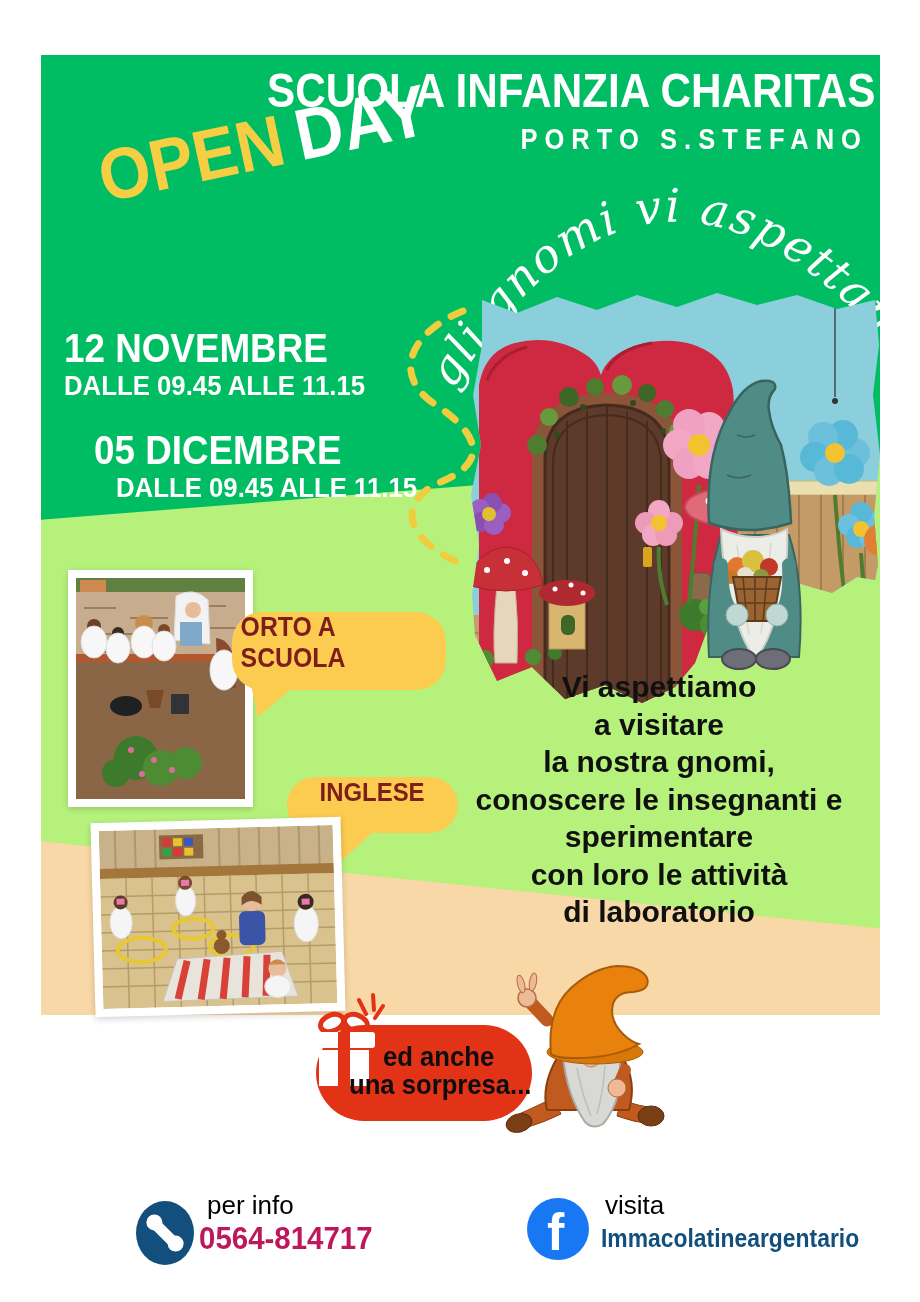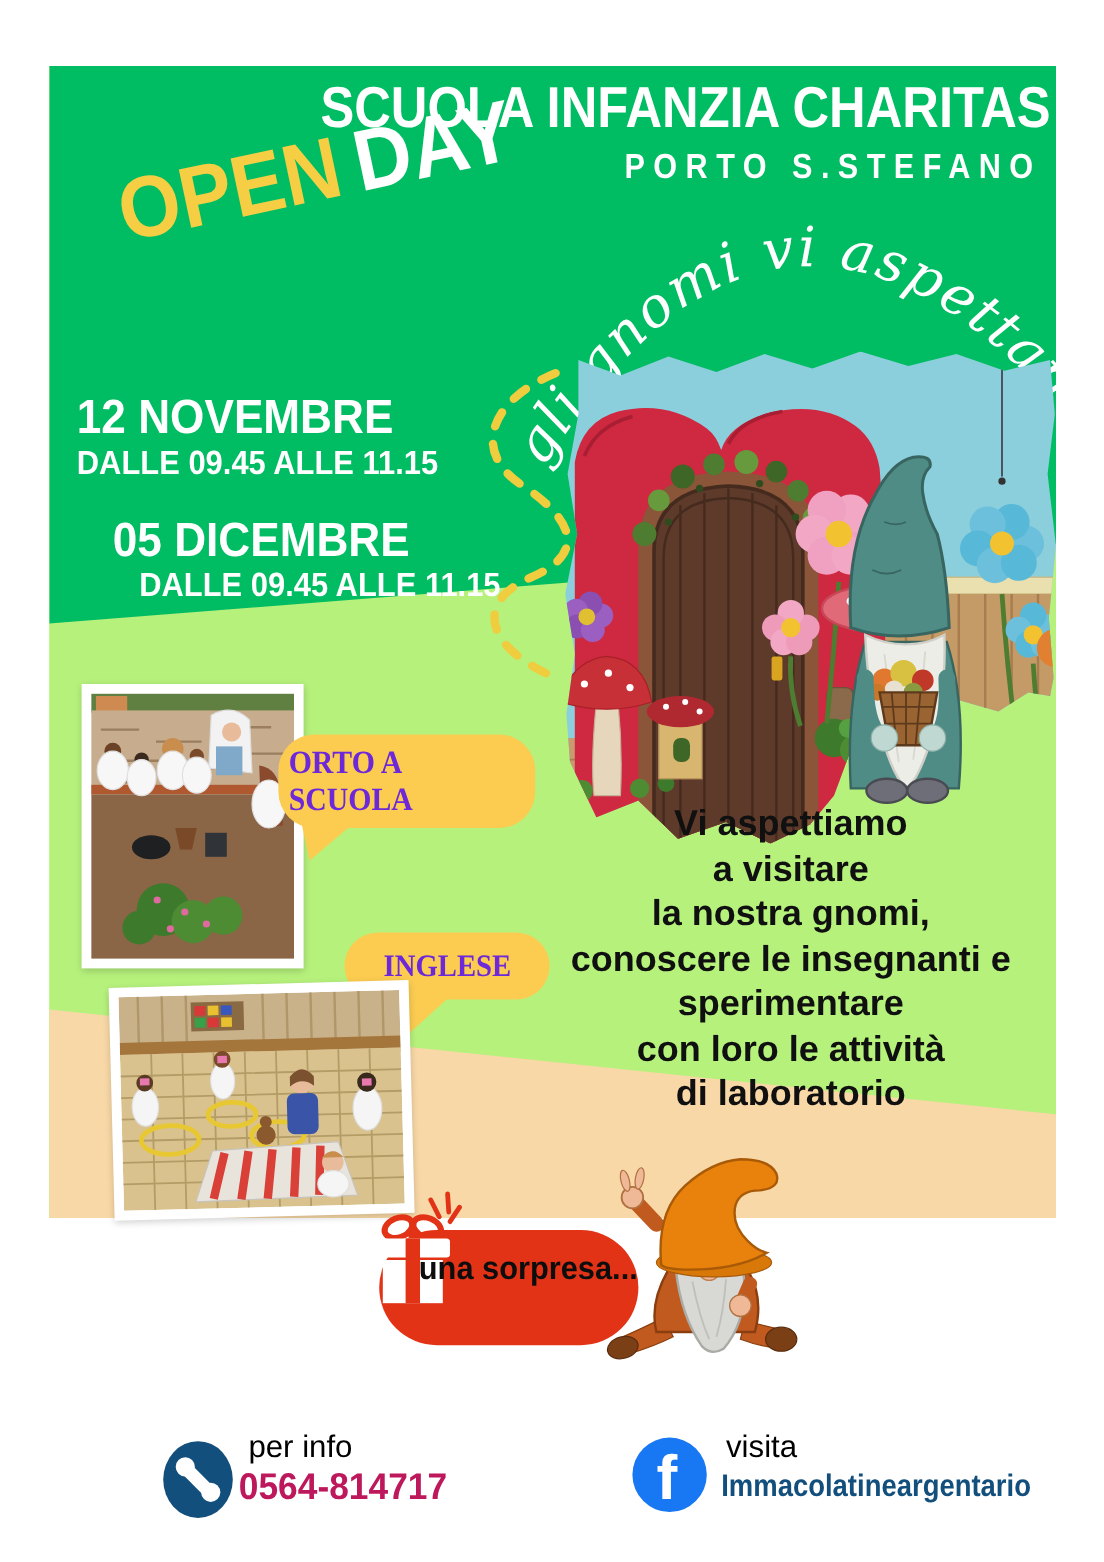--- a/index.html
+++ b/index.html
@@ -20,22 +20,22 @@
   .cx95{display:inline-block;transform:scaleX(.95);transform-origin:0 50%;}
   .cxc{display:inline-block;transform:scaleX(.92);transform-origin:50% 50%;}
   .openday{position:absolute;left:66px;top:86px;transform:rotate(-12deg);transform-origin:0 100%;
            font-size:72px;font-weight:bold;white-space:nowrap;line-height:1;}
   .openday .o{color:#F5CE44;} .openday .d{color:#fff;margin-left:14px;}
   .dates{position:absolute;left:23px;top:272px;color:#fff;font-weight:bold;}
   .date-big{font-size:40px;line-height:1.05;white-space:nowrap;}
   .date-time{font-size:28px;line-height:1.2;white-space:nowrap;}
   .sess2{margin-top:26px;} .sess2 .date-big{padding-left:30px;} .sess2 .date-time{padding-left:52px;}
   .photo-frame{background:#fff;box-shadow:0 2px 6px rgba(0,0,0,.18);padding:8px;}
-  .bubble{background:#FBCC50;border-radius:30px;display:flex;align-items:center;justify-content:center;
-          color:#6d28d9;font-weight:bold;font-family:Liberation Serif, serif;}
+  .bubble{background:#FBCC50;border-radius:30px;display:flex;justify-content:center;
+          color:#7f1d1d;font-weight:bold;}
   .invite{position:absolute;left:400px;top:613px;width:436px;text-align:center;color:#101010;
           font-size:30px;font-weight:bold;line-height:1.25;}
   .redbubble{position:absolute;left:275px;top:970px;width:216px;height:96px;background:#E23317;border-radius:48px;}
   .surprise-text{position:absolute;left:300px;top:988px;width:190px;color:#0d0d0d;
           font-size:27px;font-weight:bold;line-height:1.05;}
   .surprise-text .l1{padding-left:42px;white-space:nowrap;}
   .surprise-text .l2{padding-left:8px;white-space:nowrap;}
   .contact-label{font-size:26px;color:#000000;line-height:1.15;}
   .contact-strong{font-size:31px;font-weight:bold;color:#be185d;white-space:nowrap;}
   .fb-strong{font-size:26px;font-weight:bold;color:#134F7C;white-space:nowrap;display:inline-block;
@@ -337,20 +337,21 @@
     <svg class="abs" style="left:262px;top:935px;" width="85" height="100" viewBox="0 0 85 100">
       <path d="M56 10 L63 24 M70 5 L71 20 M80 16 L72 28" stroke="#E23317" stroke-width="4" stroke-linecap="round"></path>
       <ellipse cx="29" cy="33" rx="12" ry="8" fill="none" stroke="#E23317" stroke-width="5" transform="rotate(-22 29 33)"></ellipse>
       <ellipse cx="53" cy="33" rx="12" ry="8" fill="none" stroke="#E23317" stroke-width="5" transform="rotate(22 53 33)"></ellipse>
       <circle cx="41" cy="37" r="5" fill="#E23317"></circle>
       <rect x="10" y="42" width="62" height="16" rx="3" fill="#ffffff"></rect>
       <rect x="16" y="60" width="50" height="36" fill="#ffffff"></rect>
       <rect x="35" y="42" width="12" height="54" fill="#E23317"></rect>
     </svg>
     <div class="surprise-text">
+      <div class="l1"><span class="cx95">ed anche</span></div>
       <div class="l2"><span class="cx95">una sorpresa...</span></div>
     </div>
     <svg class="abs" style="left:464px;top:903px;" width="160" height="178" viewBox="0 0 160 178">
       <path d="M42 62 L26 45" stroke="#C05A1E" stroke-width="13" stroke-linecap="round"></path>
       <circle cx="22" cy="40" r="9" fill="#EFB896" stroke="#B07040" stroke-width="1.5"></circle>
       <ellipse cx="16" cy="26" rx="3.5" ry="9" fill="#EFB896" stroke="#B07040" transform="rotate(-14 16 26)"></ellipse>
       <ellipse cx="28" cy="24" rx="3.5" ry="9" fill="#EFB896" stroke="#B07040" transform="rotate(10 28 24)"></ellipse>
       <path d="M48 140 Q28 150 14 156 L20 170 Q40 164 56 156 Z" fill="#C05A1E" stroke="#8A3E10"></path>
       <ellipse cx="14" cy="165" rx="13" ry="9" fill="#7B3F16" stroke="#5A2C0E" transform="rotate(-15 14 165)"></ellipse>
       <path d="M116 142 Q134 148 148 150 L146 166 Q128 164 112 158 Z" fill="#C05A1E" stroke="#8A3E10"></path>

